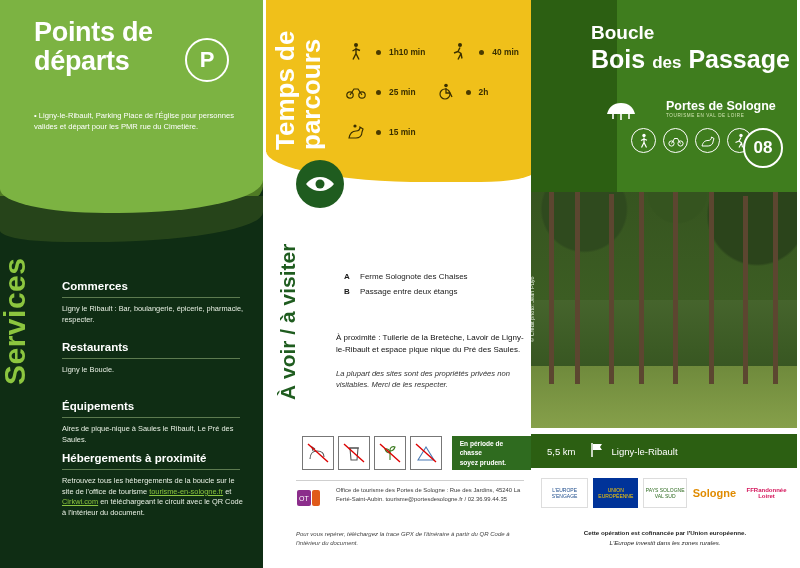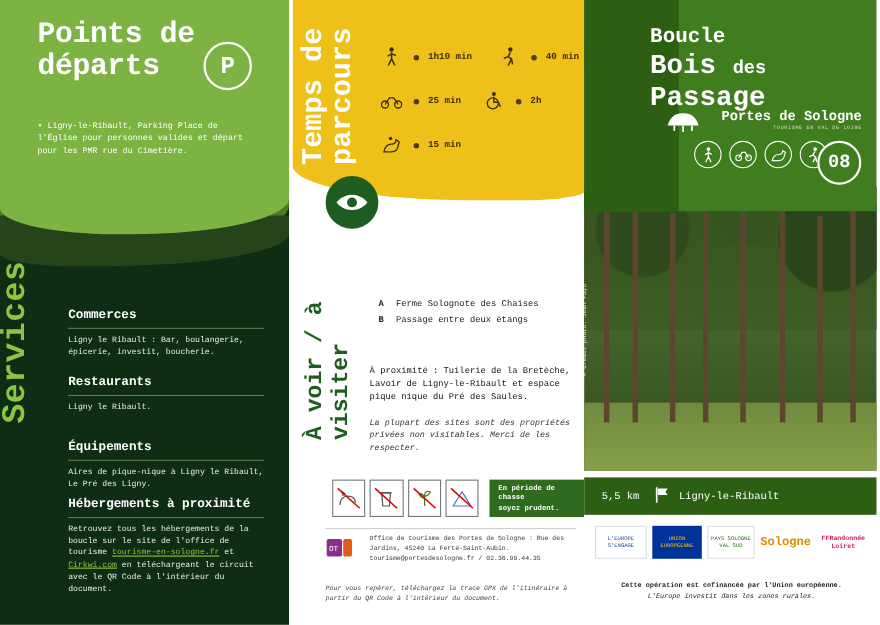--- a/index.html
+++ b/index.html
@@ -1,21 +1,21 @@
 <!DOCTYPE html>
 <html><head>
 <meta charset="utf-8">
 <style>
   * { box-sizing: border-box; margin:0; padding:0; }
   body {
     width:800px; height:568px; overflow:hidden;
     font-family: "Liberation Sans", sans-serif;
     background:#ffffff;
   }
-  .page { position:relative; width:800px; height:520px; display:flex;font-family:Liberation Mono, monospace; }
+  .page { position:relative; width:800px; height:520px; display:flex; }
 
   
   .panel1 { position:relative; width:263px; height:568px; background:#0f2d14; overflow:hidden; }
   .p1-top {
     position:absolute; top:0; left:0; width:263px; height:175px;
     background:#7cb342;
   }
   .p1-top:after{
     content:""; position:absolute; left:0; bottom:-38px; width:100%; height:60px;
     background:#7cb342;
@@ -112,21 +112,21 @@
   .p3-green {
     position:absolute; top:0; left:0; width:266px; height:192px; background:#3f7d1e;
   }
   .p3-dark {
     position:absolute; top:0; left:0; width:86px; height:192px; background:#2c5f12;
   }
   .p3-title { position:absolute; top:22px; left:60px; width:200px; color:#fff; text-align:left; }
   .p3-title .t1 { font-size:19px; font-weight:bold; }
   .p3-title .t2 { font-size:25px; font-weight:bold; margin-top:1px; }
   .p3-title .t2 .small { font-size:17px; font-weight:bold; }
-  .p3-brand { position:absolute; top:92px; left:70px; display:flex; align-items:center; gap:15px;text-align:right; }
+  .p3-brand { position:absolute; top:92px; left:70px; display:flex; align-items:center; gap:25px; }
   .p3-brand .bt1 { color:#fff; font-size:12.5px; font-weight:bold; line-height:1.05; }
   .p3-brand .bt2 { color:#cfe4b0; font-size:4.6px; letter-spacing:0.6px; }
   .p3-acts { position:absolute; top:128px; left:100px; display:flex; gap:7px; }
   .act { width:25px; height:25px; border:1.3px solid #ffffff; border-radius:50%;
          display:flex; align-items:center; justify-content:center; }
   .badge08 {
     position:absolute; top:128px; right:14px; width:40px; height:40px; border-radius:50%;
     background:#3f7d1e; border:2px solid #fff; color:#fff; font-size:17px; font-weight:bold;
     display:flex; align-items:center; justify-content:center;
   }
@@ -170,35 +170,35 @@
 
     <div class="p1-park">
       <span class="bullet">•&nbsp;</span><span>Ligny-le-Ribault, Parking  Place de l'Église pour personnes valides et départ pour les PMR rue du Cimetière.</span>
     </div>
 
     <div class="services-vert">Services</div>
 
     <div class="svc svc1">
       <h3>Commerces</h3>
       <div class="rule"></div>
-      <p>Ligny le Ribault : Bar, boulangerie, épicerie, investit, boucherie.</p>
+      <p>Ligny le Ribault : Bar, boulangerie, épicerie, pharmacie, respecter.</p>
 
     </div>
 
     <div class="svc svc2">
       <h3>Restaurants</h3>
       <div class="rule"></div>
-      <p>Ligny le Ribault.</p>
+      <p>Ligny le Boucle.</p>
 
     </div>
 
     <div class="svc svc3">
       <h3>Équipements</h3>
       <div class="rule"></div>
-      <p>Aires de pique-nique à Ligny le Ribault, Le Pré des Ligny.</p>
+      <p>Aires de pique-nique à Saules le Ribault, Le Pré des Saules.</p>
 
     </div>
 
     <div class="svc svc4">
       <h3>Hébergements à proximité</h3>
       <div class="rule"></div>
       <p><span>Retrouvez tous les hébergements de la boucle sur le site de l'office de tourisme </span><a href="#">tourisme-en-sologne.fr</a><span> et </span><a href="#">Cirkwi.com</a><span> en téléchargeant le circuit avec le QR Code à l'intérieur du document.</span></p>
 
     </div>
   </div>

